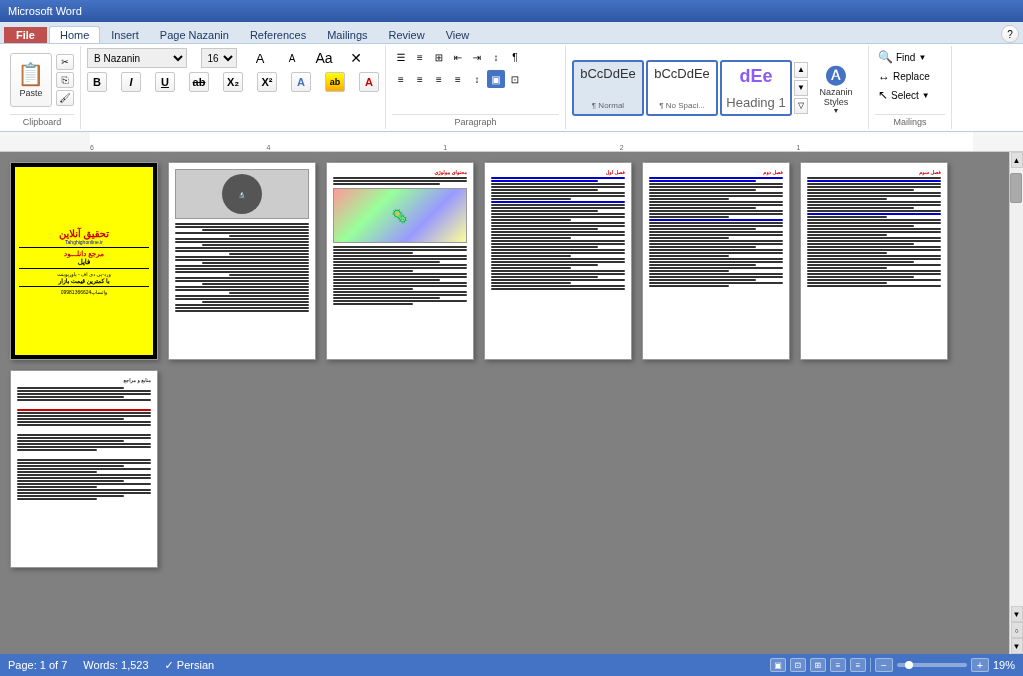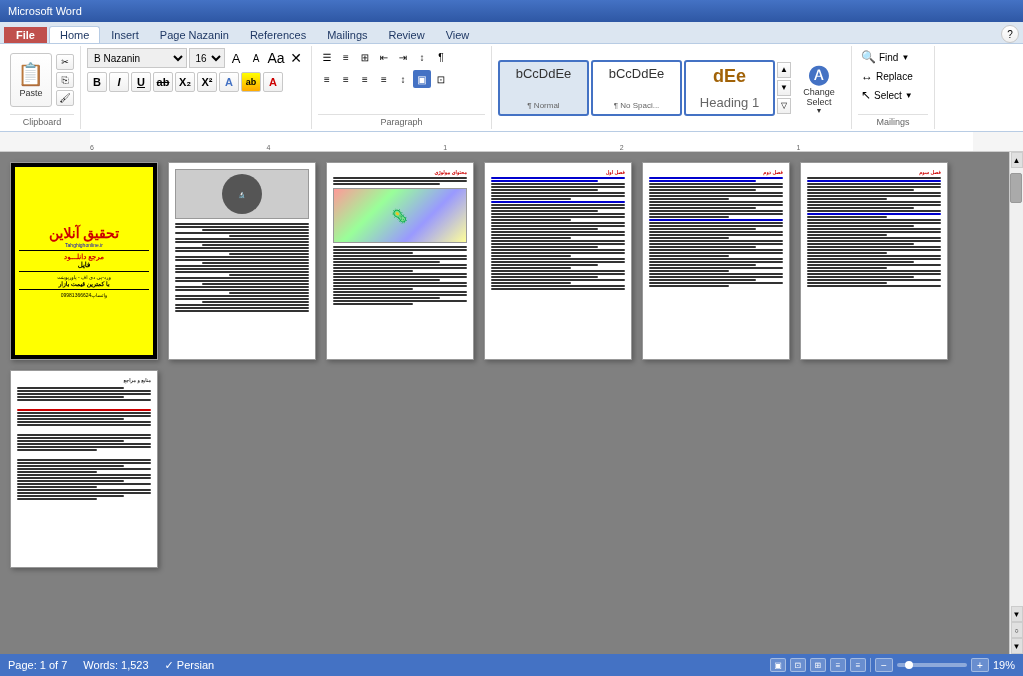--- a/index.html
+++ b/index.html
@@ -118,21 +118,21 @@
       background: linear-gradient(to bottom, #fff, #f0f0f0);
       cursor: pointer;
       font-size: 9px;
       display: flex;
       align-items: center;
       justify-content: center;
     }
 
     
     .font-group { width: 220px; }
-    .font-row { display: flex; align-items: center; gap: 2px; margin-bottom: 2px; }
+    .font-row { display: flex; align-items: center; gap: 14px; margin-bottom: 2px; }
     .font-select {
       width: 100px;
       height: 20px;
       border: 1px solid #c8c8c8;
       font-size: 10px;
       padding: 0 2px;
     }
     .size-select {
       width: 36px;
       height: 20px;
@@ -165,38 +165,38 @@
       align-items: center;
       justify-content: center;
     }
 
     
     .paragraph-group { width: 180px; }
 
     
     .styles-group { width: 280px; }
     .style-btn {
-      width: 91px;
+      width: 72px;
       height: 56px;
       border: 2px solid #4472c4;
       border-radius: 3px;
       background: white;
       cursor: pointer;
       display: flex;
       flex-direction: column;
       align-items: center;
       justify-content: space-between;
       padding: 4px 2px;
       font-size: 9px;
       color: #666;
     }
     .style-btn.active { border-color: #4472c4; background: #dce6f1; }
     .style-preview-normal { font-size: 13px; color: #333; }
     .style-preview-nospace { font-size: 13px; color: #333; }
-    .style-preview-h1 { font-size: 18px; color: #a16207; font-weight: bold; }
+    .style-preview-h1 { font-size: 18px; color: #8b5cf6; font-weight: bold; }
     .styles-scroll { display: flex; flex-direction: column; justify-content: center; }
     .scroll-arrow {
       width: 14px;
       height: 16px;
       border: 1px solid #c8c8c8;
       background: linear-gradient(to bottom, #fff, #f0f0f0);
       cursor: pointer;
       display: flex;
       align-items: center;
       justify-content: center;
@@ -514,21 +514,21 @@
         </div>
 
         <div class="styles-scroll">
           <div class="scroll-arrow">▲</div>
           <div class="scroll-arrow">▼</div>
           <div class="scroll-arrow">▽</div>
         </div>
 
         <div class="change-styles-btn">
           <div class="change-styles-icon">🅐</div>
-          <span>Change Select</span>
+          <span>Nazanin Styles</span>
           <span style="font-size:7px;">▼</span>
         </div>
       </div>
     </div>
   </div>
 
   <div class="ribbon-group editing-group">
     <div class="ribbon-group-content" style="flex-direction:column; align-items:flex-start; gap:1px;">
       <div class="editing-btn">
         <span style="font-size:12px;">🔍</span>
@@ -559,21 +559,21 @@
     <div class="ruler-mark" style="left:60%;">2</div>
     <div class="ruler-mark" style="left:80%;">1</div>
   </div>
 </div>
 
 <div style="display:flex; flex:1; background:#808080; overflow:hidden; height:calc(676px - 22px - 22px - 88px - 20px - 22px);">
   <div class="doc-area" style="flex:1; overflow-y:auto;">
 
     <div class="page-thumb">
       <div style="width:100%; height:100%; border:4px solid #000; background:#ffff00; display:flex; flex-direction:column; align-items:center; justify-content:center; padding:4px; text-align:center;">
-        <div style="font-size:14px; font-weight:bold; color:#cc0000; font-family:serif;">تحقیق آنلاین</div>
+        <div style="font-size:10px; font-weight:bold; color:#cc0000; font-family:serif;">تحقیق آنلاین</div>
         <div style="font-size:5px; color:#0000cc;">Tahghighonline.ir</div>
         <div style="width:100%; height:1px; background:#000; margin:2px 0;"></div>
         <div style="font-size:7px; font-weight:bold; color:#cc0000;">مرجع دانلـــود</div>
         <div style="font-size:7px; font-weight:bold; color:#000;">فایل</div>
         <div style="width:100%; height:1px; background:#000; margin:2px 0;"></div>
         <div style="font-size:5px; color:#000;">ورد-پی دی اف - پاورپوینت</div>
         <div style="font-size:6px; font-weight:bold; color:#000;">با کمترین قیمت بازار</div>
         <div style="width:100%; height:1px; background:#000; margin:2px 0;"></div>
         <div style="font-size:5px; color:#000;">واتساپ09981366624</div>
       </div>

